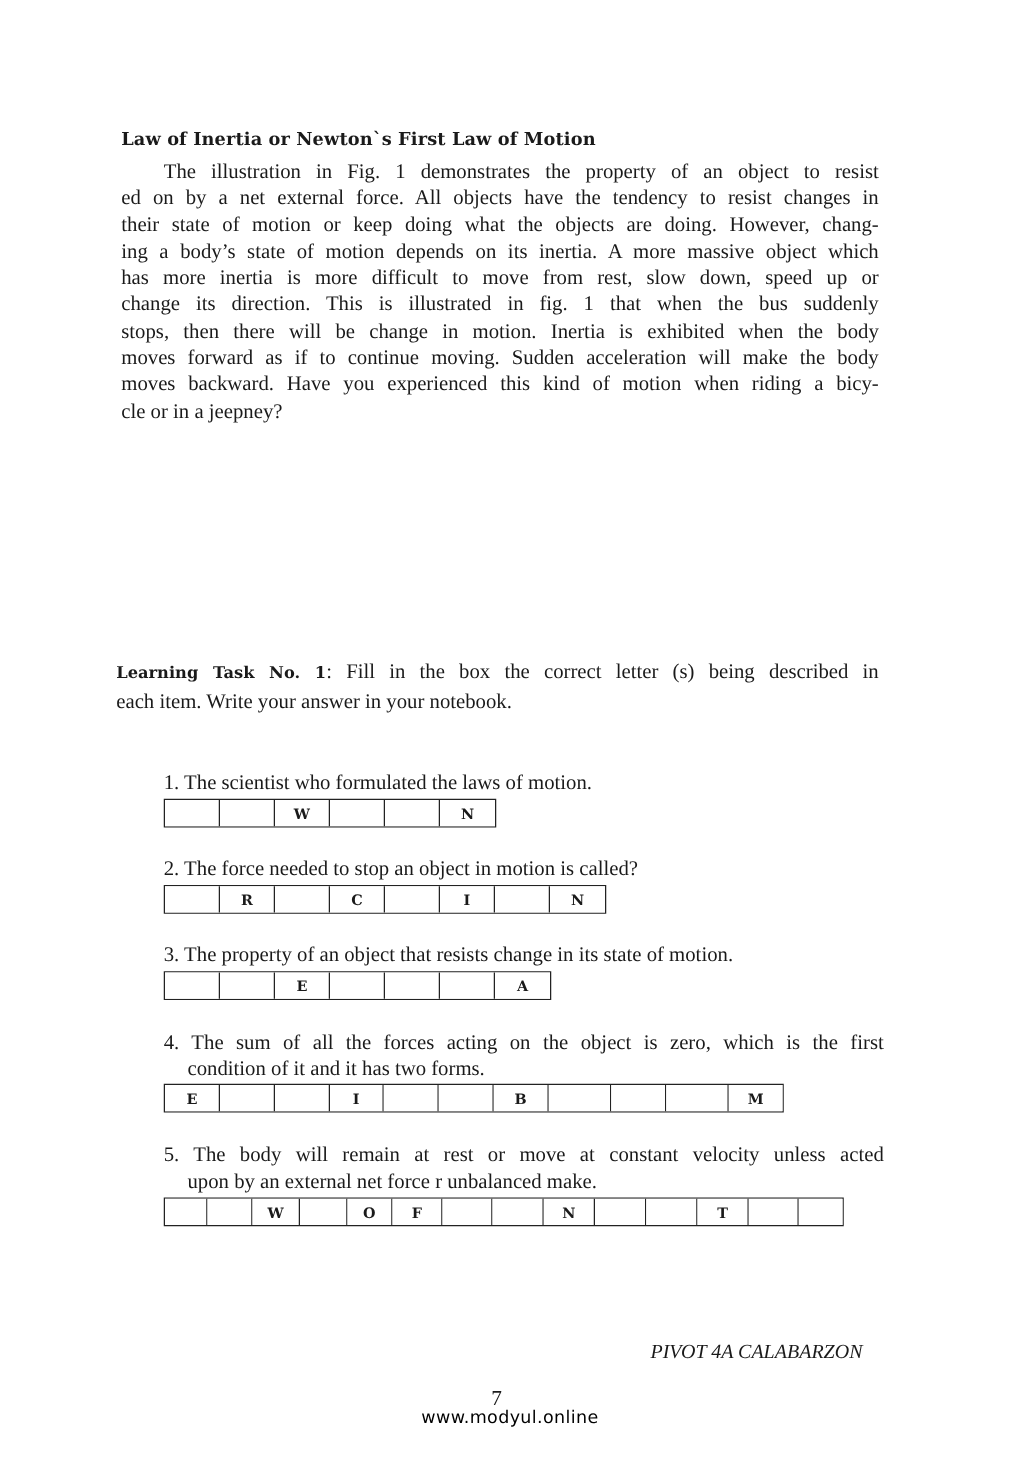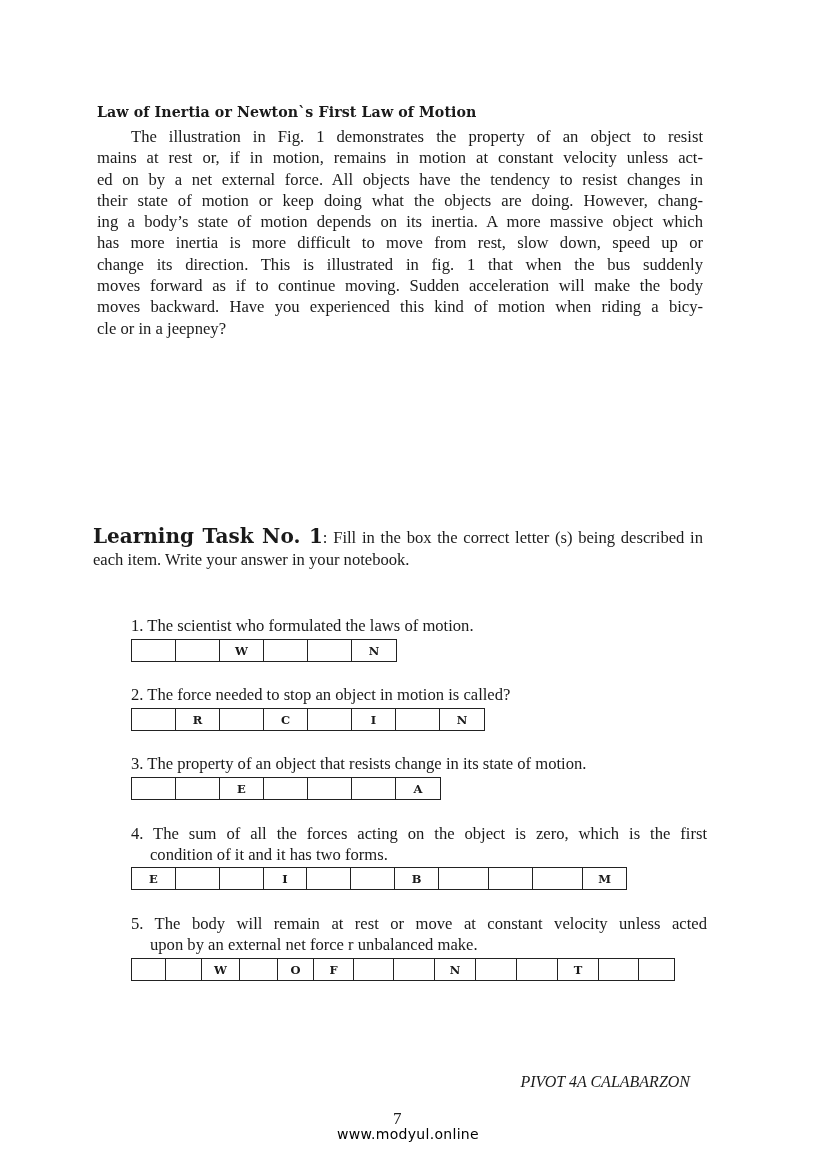--- a/index.html
+++ b/index.html
@@ -21,21 +21,21 @@
     .body-para .line { display: block; text-align: justify; text-align-last: justify; white-space: nowrap; }
     .body-para .line.last { text-align-last: left; }
     .body-para .line.indent { padding-left: 34px; }
 
     .task-intro {
       position: absolute; left: 93px; top: 526px; width: 610px;
       font-family: "Liberation Serif", serif; font-size: 16.6px; line-height: 21.5px; margin: 0;
     }
     .task-intro .line { display: block; white-space: nowrap; }
     .task-intro .line.justify { text-align: justify; text-align-last: justify; }
-    .task-label { font-family: "DejaVu Serif", serif; font-weight: bold; font-size: 20px; }
+    .task-label { font-family: "DejaVu Serif", serif; font-weight: bold; font-size: 13px; }
 
     .item-q {
       position: absolute; left: 127px; width: 576px;
       font-family: "Liberation Serif", serif; font-size: 16.6px; line-height: 21px; margin: 4px;
     }
     .item-q .line { display: block; white-space: nowrap; }
     .item-q .line.justify { text-align: justify; text-align-last: justify; }
     .item-q .line.cont { padding-left: 19px; }
 
     .letter-row {
@@ -63,26 +63,26 @@
       font-family: "DejaVu Sans", sans-serif; font-size: 14px; color: #000000; letter-spacing: 0.3px;
     }
   </style>
 </head>
 <body>
 
 <h3 class="section-heading">Law of Inertia or Newton`s First Law of Motion</h3>
 
 <p class="body-para">
   <span class="line indent">The illustration in Fig. 1 demonstrates the property of an object to resist</span>
-  <span class="line">mains at rest or, if in motion, remains in motion at constant velocity unless act-</span>
   <span class="line">ed on by a net external force. All objects have the tendency to resist changes in</span>
   <span class="line">their state of motion or keep doing what the objects are doing. However, chang-</span>
   <span class="line">ing a body’s state of motion depends on its inertia.  A more massive object which</span>
   <span class="line">has more inertia is more difficult to move from rest, slow down, speed up or</span>
   <span class="line">change its direction. This is illustrated in fig. 1 that when the bus suddenly</span>
+  <span class="line">stops, then there will be change in motion.  Inertia is exhibited when the body</span>
   <span class="line">moves forward as if to continue moving. Sudden acceleration will make the body</span>
   <span class="line">moves backward.  Have you experienced this kind of motion when riding a bicy-</span>
   <span class="line last">cle or in a jeepney?</span>
 </p>
 
 <p class="task-intro">
   <span class="line justify"><span class="task-label">Learning Task No. 1</span><span>:   Fill in the box the correct letter (s) being described in</span></span>
   <span class="line">each item.  Write your answer in   your notebook.</span>
 </p>
 

